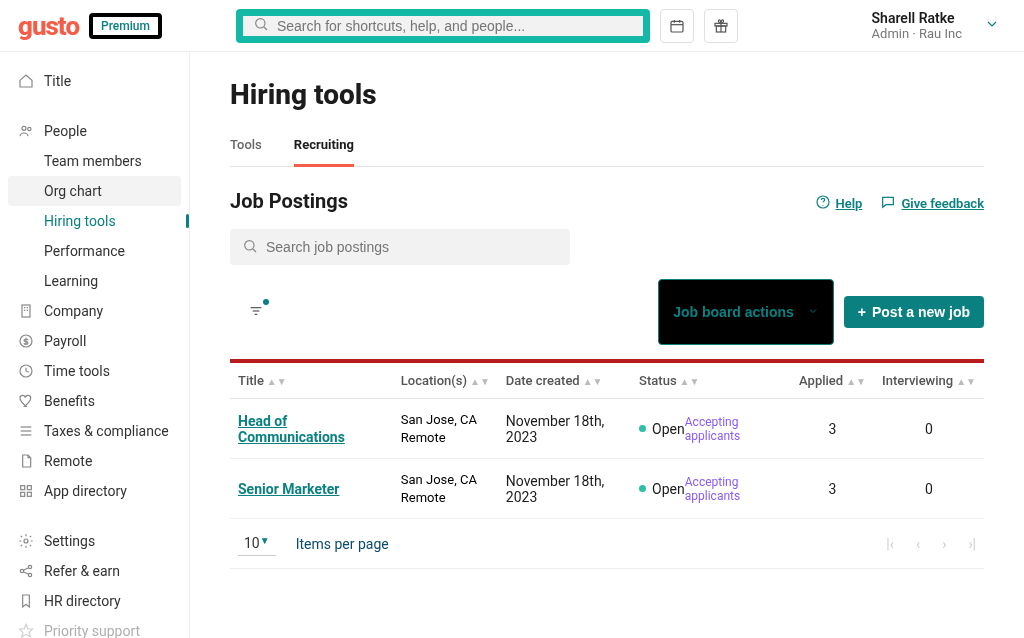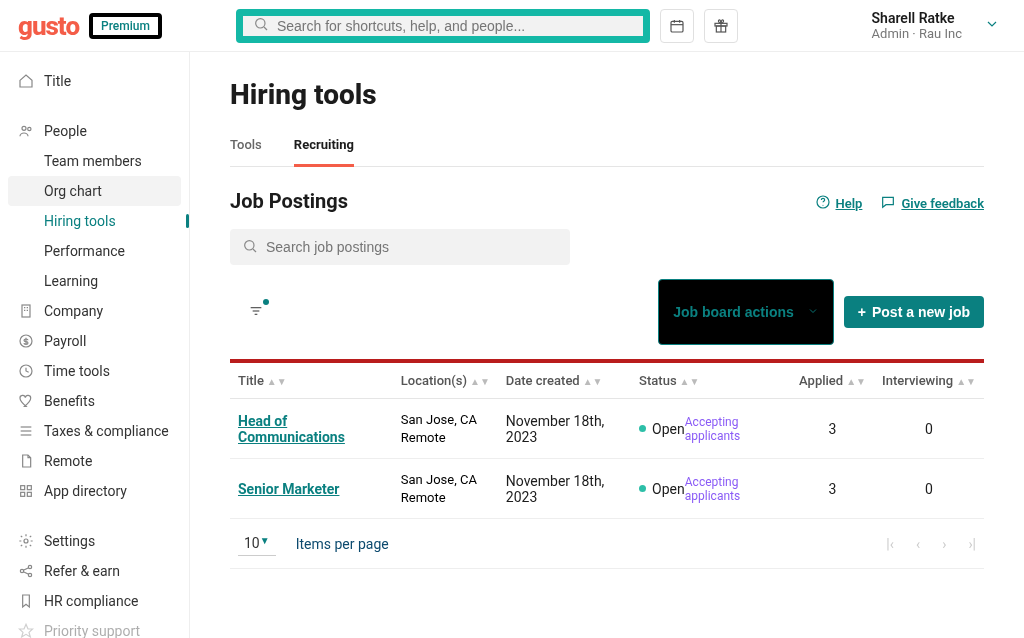--- a/index.html
+++ b/index.html
@@ -459,21 +459,21 @@
           </svg>
         </span>
       <span>Refer &amp; earn</span>
     </div>
     <div class="nav-item">
       <span class="ico">
           <svg viewBox="0 0 24 24">
             <path d="M7 3h10v18l-5-4-5 4z"></path>
           </svg>
         </span>
-      <span>HR compliance</span>
+      <span>HR directory</span>
     </div>
     <div class="nav-item" style="opacity:.4">
       <span class="ico">
           <svg viewBox="0 0 24 24">
             <polygon points="12 2 15 9 22 9 16.5 14 18.5 21 12 17 5.5 21 7.5 14 2 9 9 9"></polygon>
           </svg>
         </span>
       <span>Priority support</span>
     </div>
   </div>

